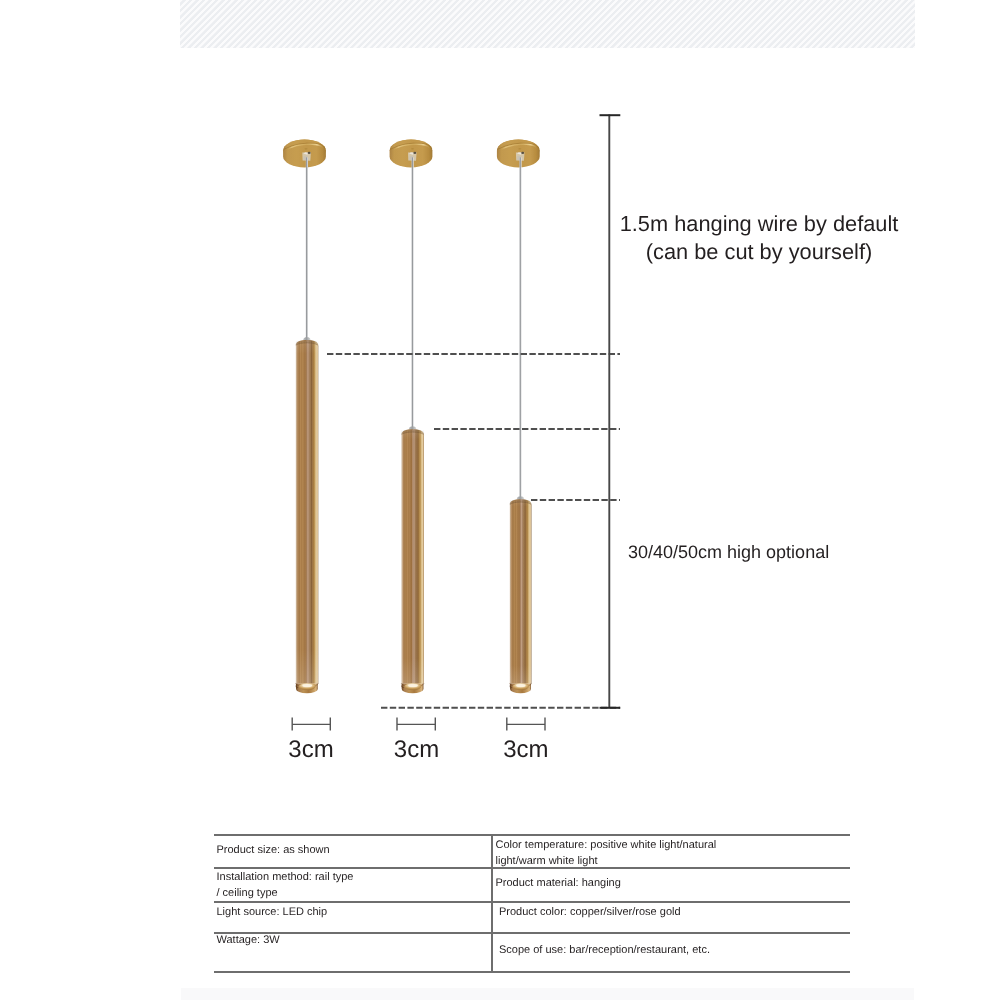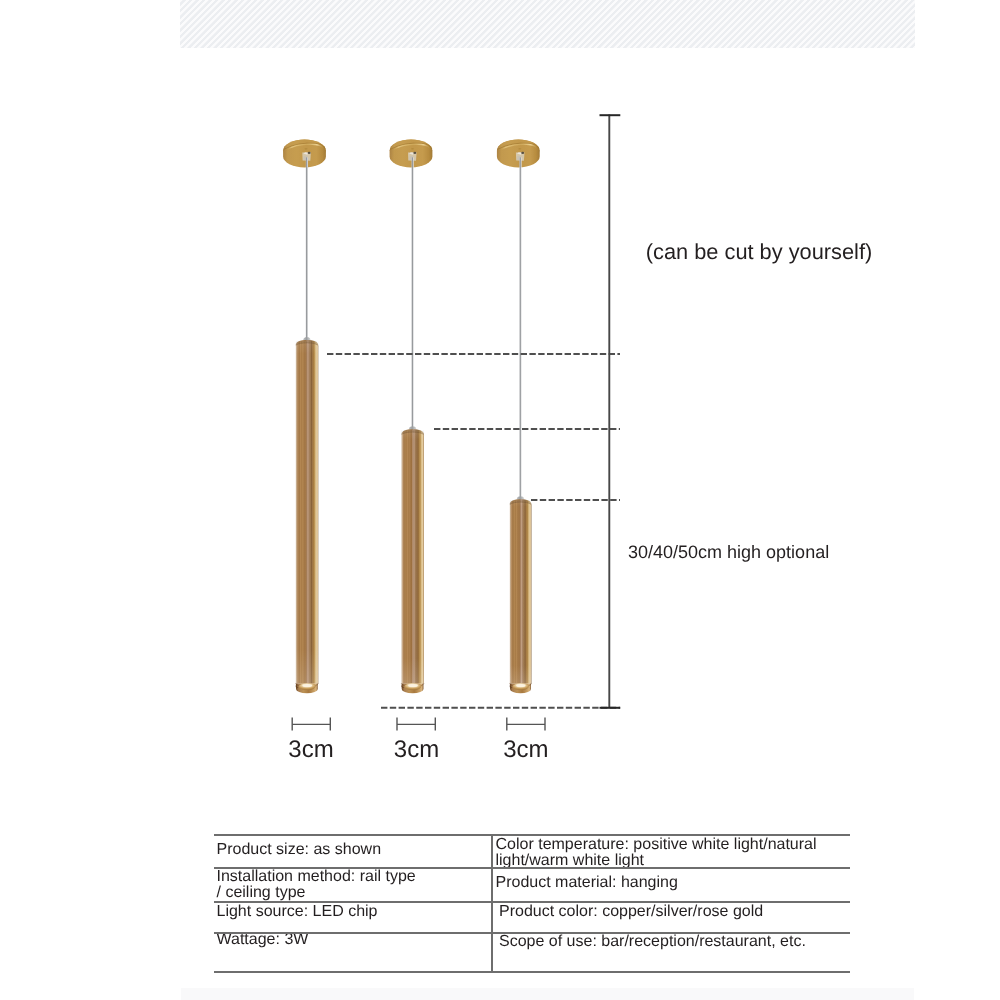--- a/index.html
+++ b/index.html
@@ -18,21 +18,21 @@
   
   .txt{position:absolute;white-space:nowrap;}
   .wire-note{left:559px;top:209.5px;width:400px;text-align:center;font-size:21.8px;
              line-height:28.5px;white-space:normal;}
   .height-note{left:628px;top:542px;font-size:18px;}
   .dim-label{font-size:24px;text-align:center;position:absolute;}
   .note-red{left:449px;top:805px;color:#dd4a44;font-size:15.4px;}
 
   
   table.spec{position:absolute;left:214.5px;top:834.8px;width:635px;
-             border-collapse:collapse;font-size:16px;color:#231f20;}
+             border-collapse:collapse;font-size:11px;color:#231f20;}
   table.spec td{padding:0;vertical-align:middle;line-height:16px;}
   table.spec td.l{width:273px;padding-left:2px;}
   table.spec td.r{padding-left:6px;}
   table.spec td span{position:relative;top:-0.5px;}
   .rule{position:absolute;background:#6e6e6e;}
 </style>
 </head>
 <body>
 
 <div class="stage">
@@ -284,21 +284,21 @@
         <line x1="397" y1="724.4" x2="435.3" y2="724.4" stroke="#555" stroke-width="1.4"></line>
         <line x1="397" y1="717.4" x2="397" y2="730.4" stroke="#555" stroke-width="1.4"></line>
         <line x1="435.3" y1="717.4" x2="435.3" y2="730.4" stroke="#555" stroke-width="1.4"></line>
         <line x1="506.8" y1="724.4" x2="545" y2="724.4" stroke="#555" stroke-width="1.4"></line>
         <line x1="506.8" y1="717.4" x2="506.8" y2="730.4" stroke="#555" stroke-width="1.4"></line>
         <line x1="545" y1="717.4" x2="545" y2="730.4" stroke="#555" stroke-width="1.4"></line>
       </g>
   </svg>
 
   <div class="txt wire-note">
-    <br>
+    <span>1.5m hanging wire by default</span><br>
     <span>(can be cut by yourself)</span>
   </div>
 
   <div class="txt height-note">30/40/50cm high optional</div>
 
   <div class="dim-label" style="left:272px;top:736px;width:78px;">3cm</div>
   <div class="dim-label" style="left:377.5px;top:736px;width:78px;">3cm</div>
   <div class="dim-label" style="left:486.9px;top:736px;width:78px;">3cm</div>
 
 
@@ -311,21 +311,21 @@
         <tr style="height: 34px;">
           <td class="l"><span style="top:0.8px">Installation method: rail type</span><br><span style="top:0.8px">/ ceiling type</span></td>
           <td class="r" style="padding-left: 6px;"><span style="top:-0.4px">Product material: hanging</span></td>
         </tr>
         <tr style="height: 18px;">
           <td class="l"><span style="top:2.2px">Light source: LED chip</span></td>
           <td class="r" style="padding-left: 9.5px;"><span style="top:2.2px">Product color: copper/silver/rose gold</span></td>
         </tr>
         <tr style="height: 39.2px;">
           <td class="l"><span style="top:1.6px">Wattage: 3W</span></td>
-          <td class="r" style="padding-left: 9.5px;"><span style="top:4px">Scope of use: bar/reception/restaurant, etc.</span></td>
+          <td class="r" style="padding-left: 9.5px;"><span style="top:12px">Scope of use: bar/reception/restaurant, etc.</span></td>
         </tr>
       </tbody>
   </table>
   <div id="spec-rules">
       <div class="rule" style="left: 214px; top: 834.3px; width: 636px; height: 1.8px;"></div>
       <div class="rule" style="left: 214px; top: 866.8px; width: 636px; height: 1.8px;"></div>
       <div class="rule" style="left: 214px; top: 900.8px; width: 636px; height: 1.8px;"></div>
       <div class="rule" style="left: 214px; top: 932px; width: 636px; height: 1.8px;"></div>
       <div class="rule" style="left: 214px; top: 970.8px; width: 636px; height: 1.8px;"></div>
       <div class="rule" style="left: 491px; top: 836px; width: 1.8px; height: 135px;"></div>

